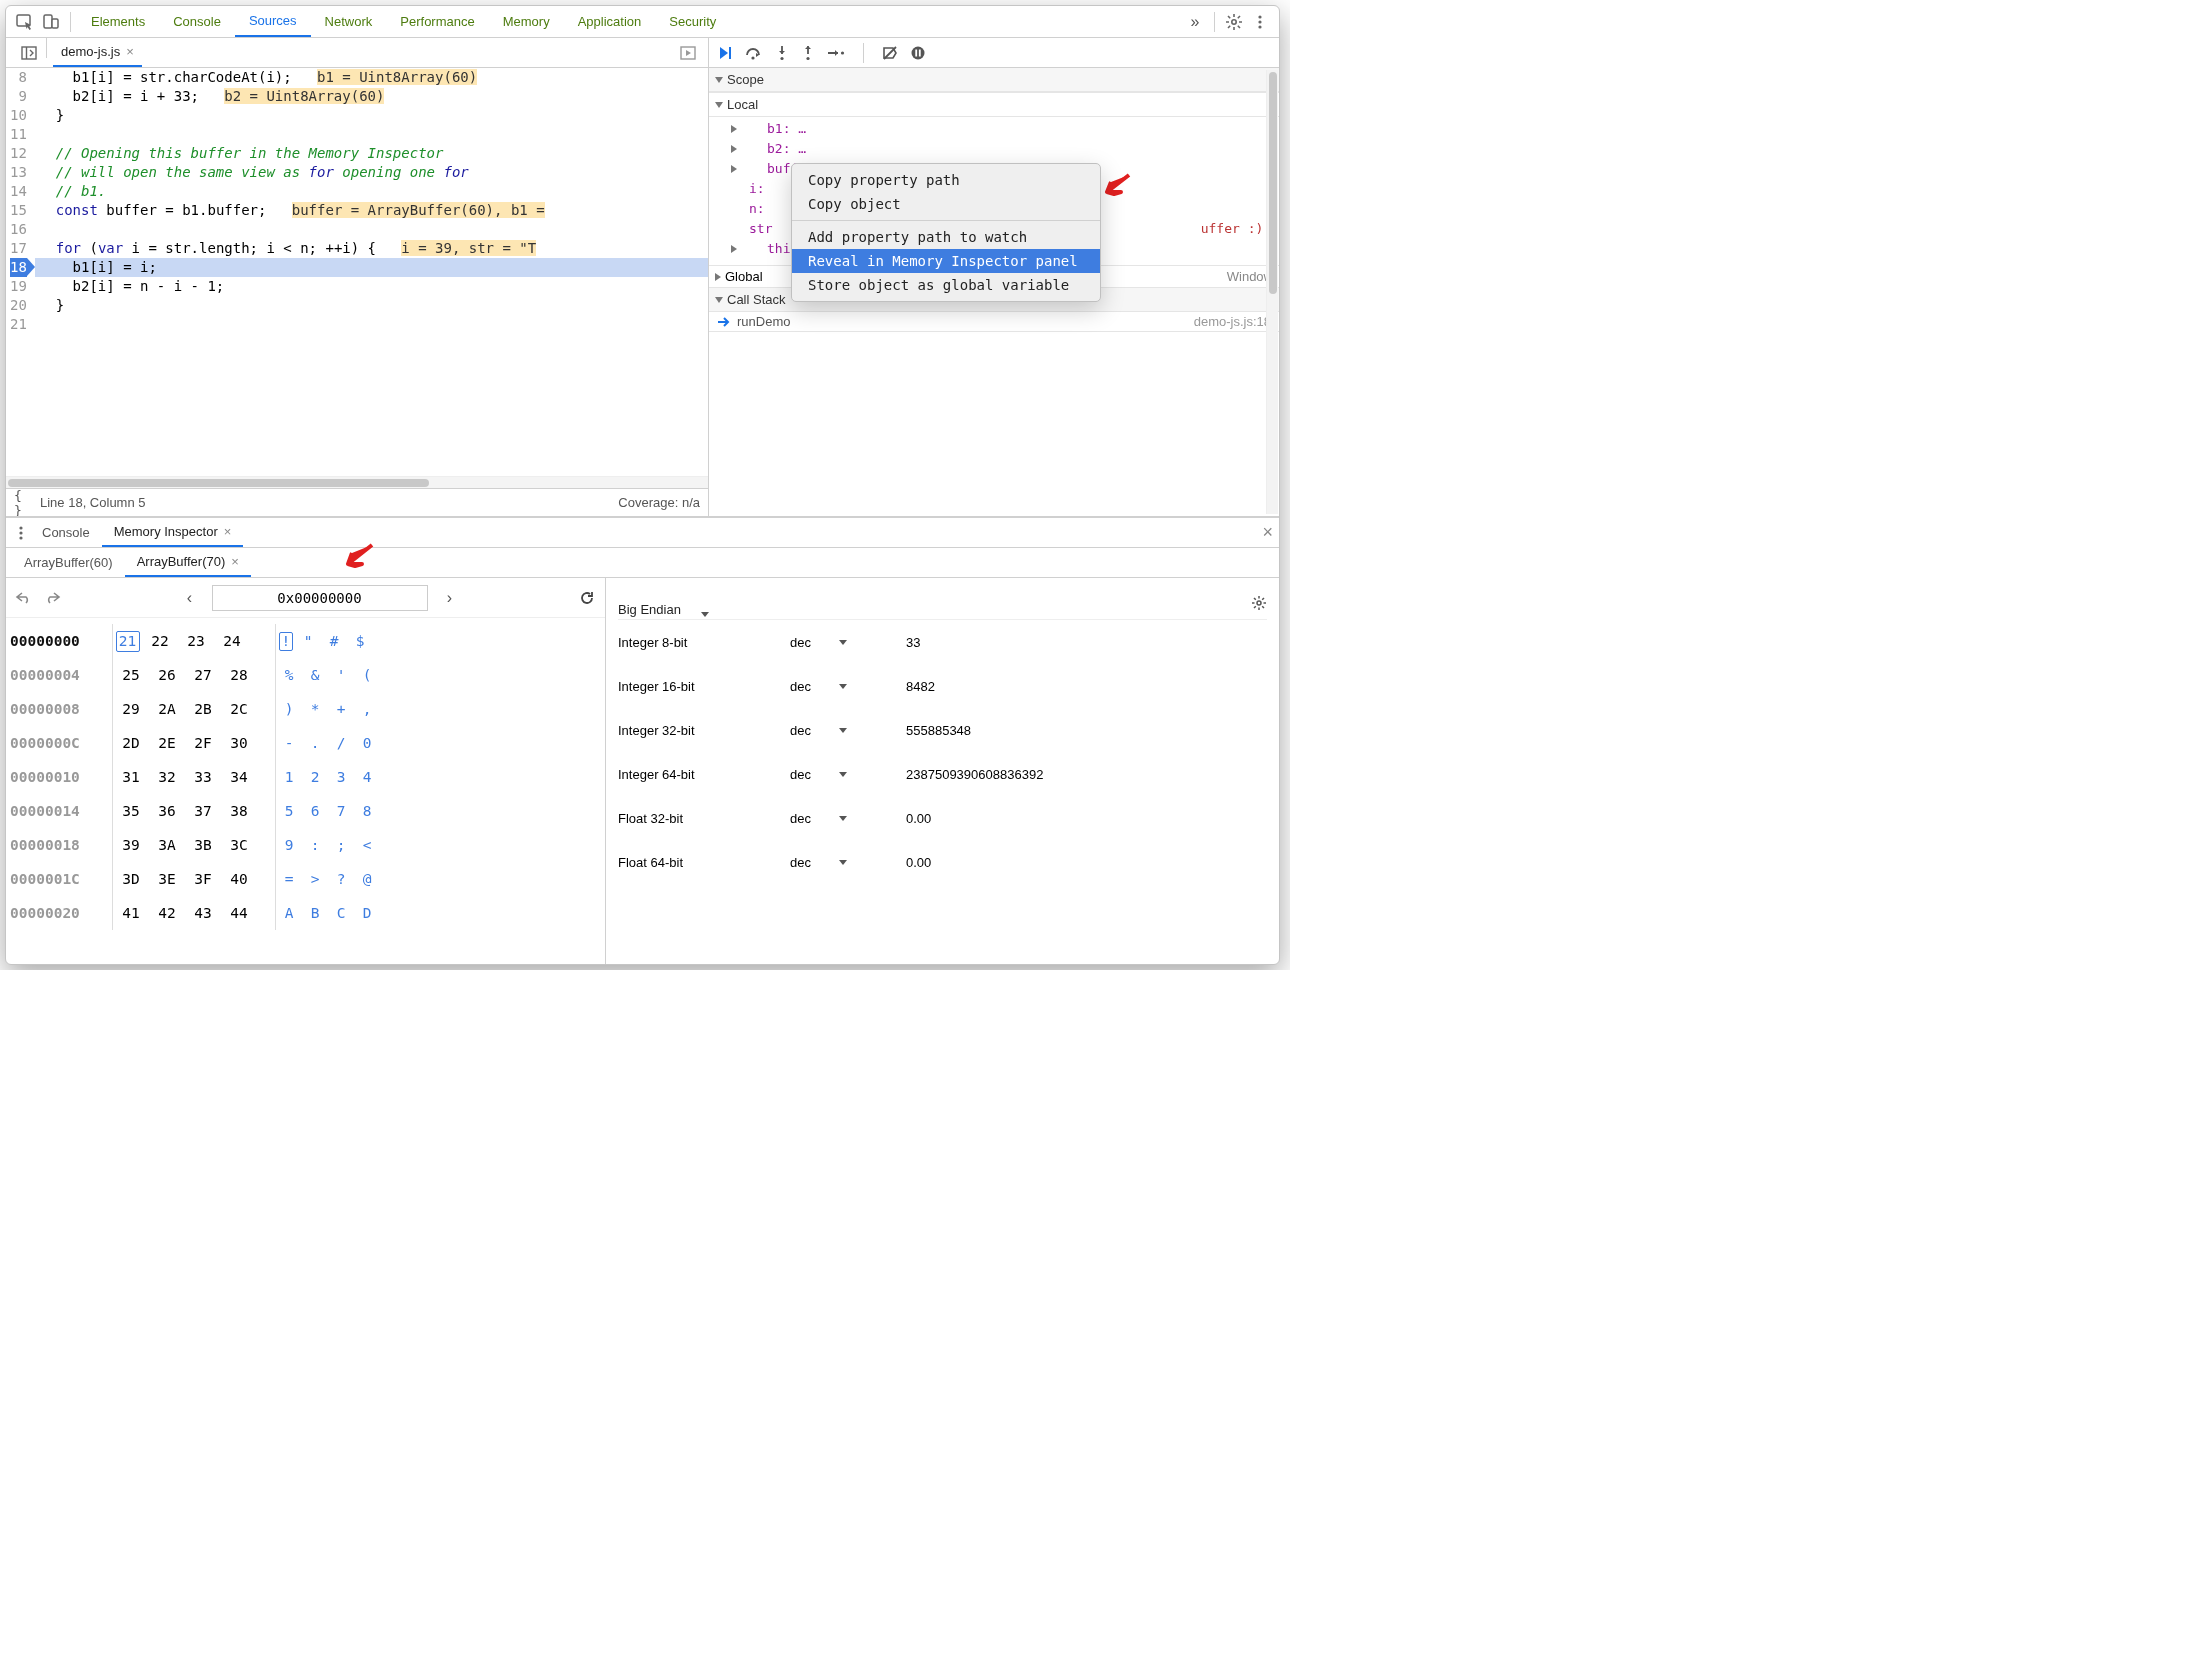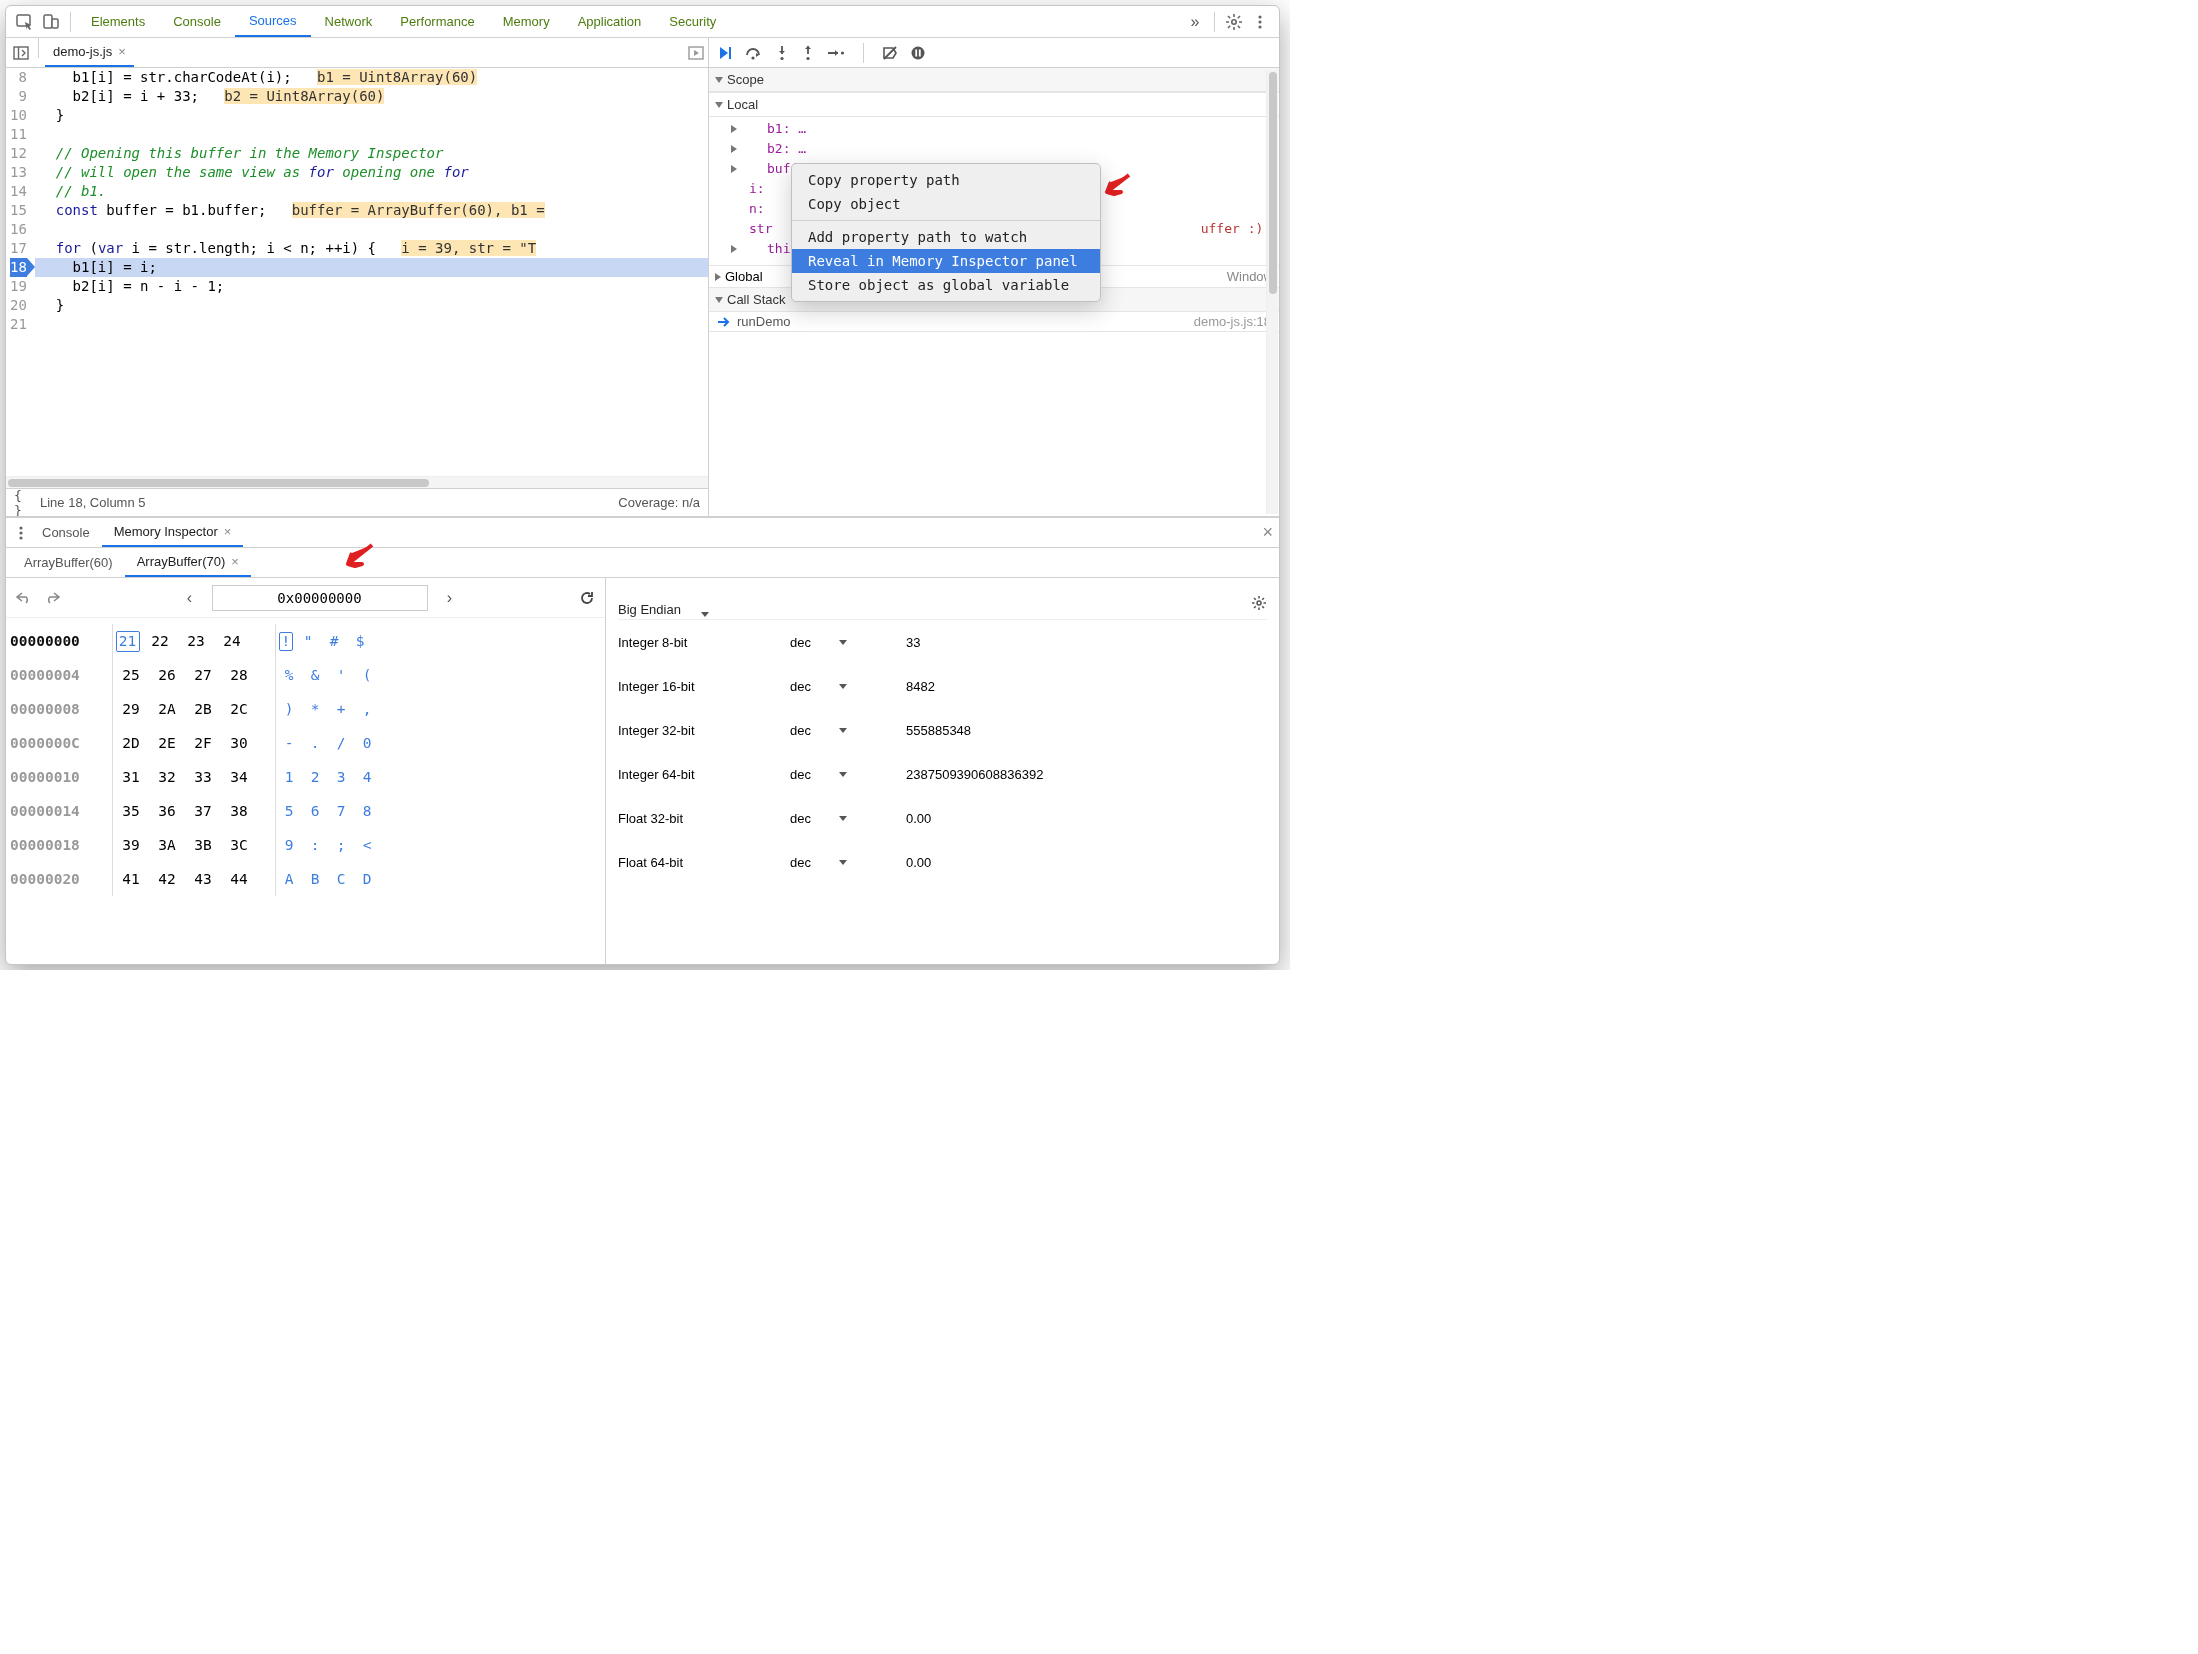--- a/index.html
+++ b/index.html
@@ -55,21 +55,21 @@
 .vsep { width: 1px; height: 20px; background: #d0d0d0; margin: 0 6px; }
 
 .split-h { display: flex; flex: 1; min-height: 0; }
 .left-pane { flex: 1; display: flex; flex-direction: column; border-right: 1px solid #d0d0d0; min-width: 0; }
 .right-pane { width: 570px; display: flex; flex-direction: column; position: relative; }
 
 .file-tab-bar {
   height: 30px;
   display: flex;
   border-bottom: 1px solid #d0d0d0;
-  padding: 0 4px;
+  padding: 0 12px;
   color: #555;
 }
 .file-tab {
   display: flex; align-items: center; gap: 6px;
   padding: 0 8px; height: 100%;
 }
 .file-tab.active { color: #222; border-bottom: 2px solid #1a73e8; }
 .x { color: #888; font-size: 13px; cursor: default; }
 
 .code-area { flex: 1; display: flex; font-family: Menlo, Consolas, monospace; font-size: 14px; overflow: hidden; position: relative; }
@@ -613,20 +613,37 @@
                 </div>
                 <div class="hex-sep"></div>
                 <div class="ascii">
                   <span class="c">9</span>
                   <span class="c">:</span>
                   <span class="c">;</span>
                   <span class="c">&lt;</span>
                 </div>
               </div>
               <div class="hex-row">
+                <div class="hex-addr">0000001C</div>
+                <div class="hex-sep"></div>
+                <div class="hex-bytes">
+                  <span class="hex-byte">3D</span>
+                  <span class="hex-byte">3E</span>
+                  <span class="hex-byte">3F</span>
+                  <span class="hex-byte">40</span>
+                </div>
+                <div class="hex-sep"></div>
+                <div class="ascii">
+                  <span class="c">=</span>
+                  <span class="c">&gt;</span>
+                  <span class="c">?</span>
+                  <span class="c">@</span>
+                </div>
+              </div>
+              <div class="hex-row">
                 <div class="hex-addr">00000020</div>
                 <div class="hex-sep"></div>
                 <div class="hex-bytes">
                   <span class="hex-byte">41</span>
                   <span class="hex-byte">42</span>
                   <span class="hex-byte">43</span>
                   <span class="hex-byte">44</span>
                 </div>
                 <div class="hex-sep"></div>
                 <div class="ascii">

